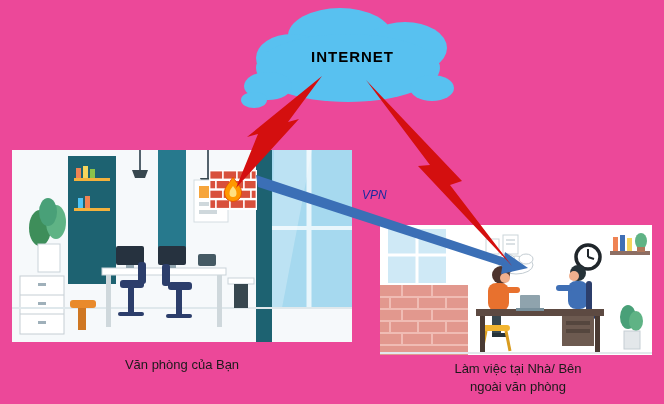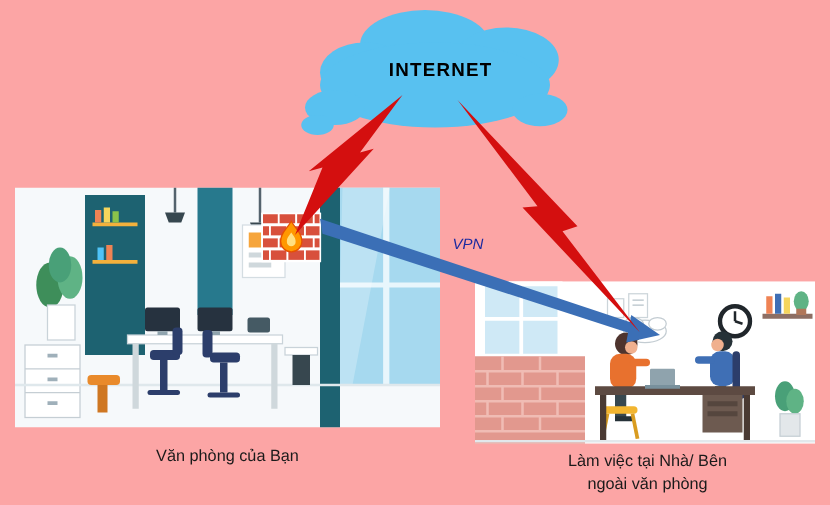--- a/index.html
+++ b/index.html
@@ -1,19 +1,19 @@
 <!DOCTYPE html>
 <html><head>
 <meta charset="utf-8">
 <style>
   html,body{margin:0;padding:0;background:#ffffff;}
   .canvas{
     position:relative;
     width:664px;height:404px;
-    background:#fca5a5;
+    background:#ec4899;
     overflow:hidden;
     font-family:"Liberation Sans", sans-serif;
   }
   .scene{position:absolute;}
   .scene svg{display:block;}
   #office-scene{left:12px;top:150px;width:340px;height:192px;z-index:1;}
   #home-scene{left:380px;top:225px;width:272px;height:130px;z-index:1;}
   #firewall{position:absolute;left:209px;top:170px;width:48px;height:40px;z-index:3;}
   #connector-layer{position:absolute;left:0;top:0;width:664px;height:404px;z-index:4;pointer-events:none;}
   .internet-label{

